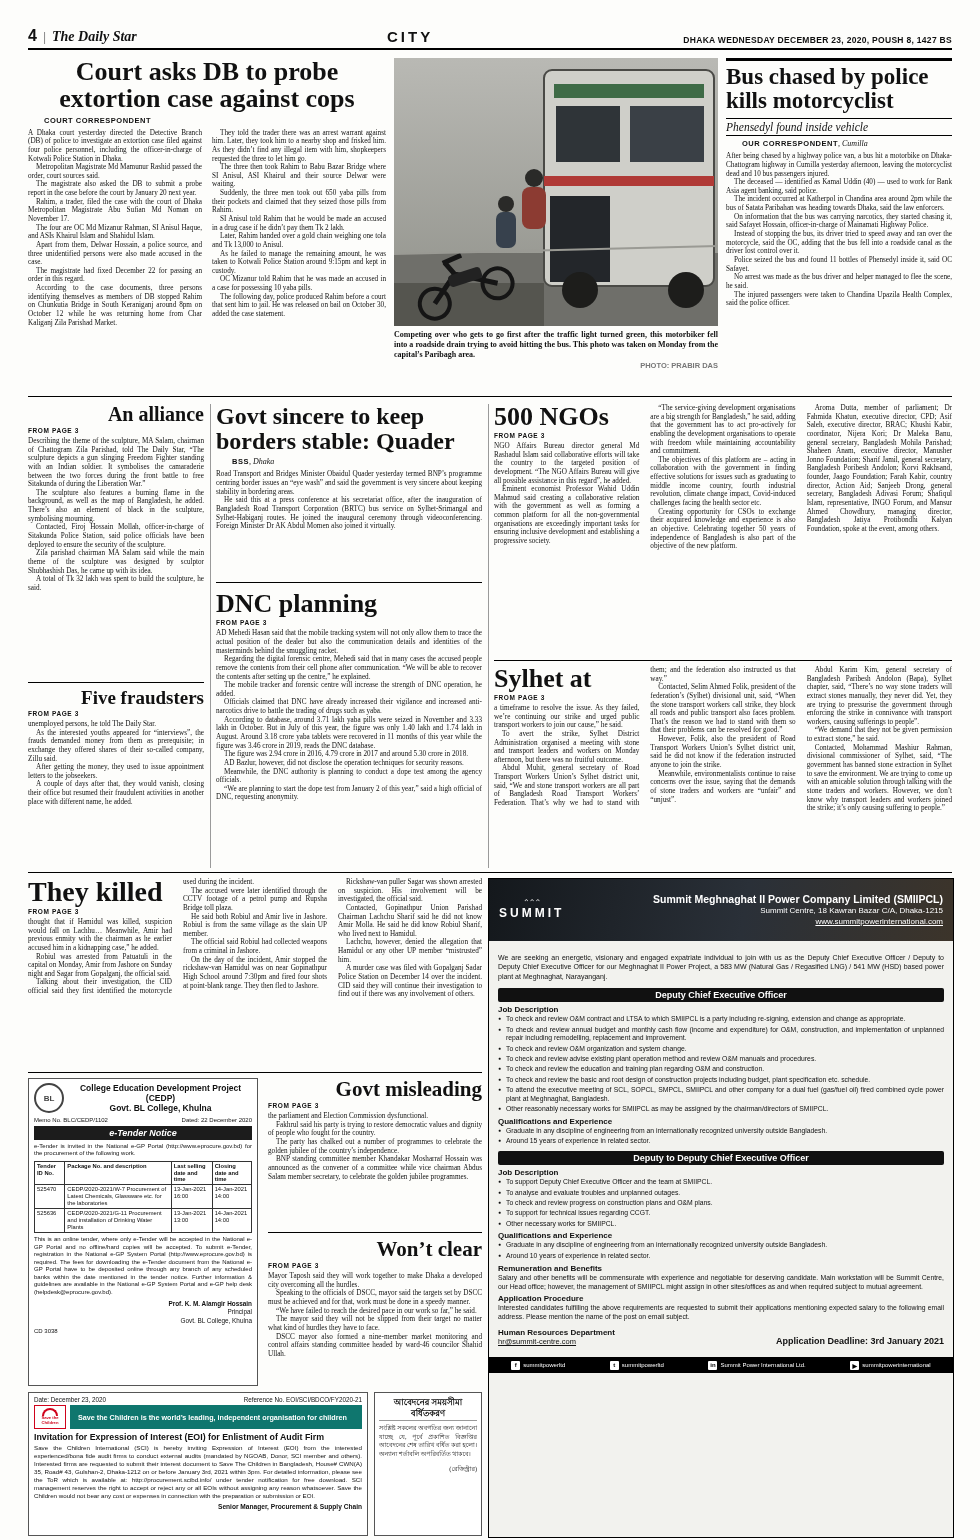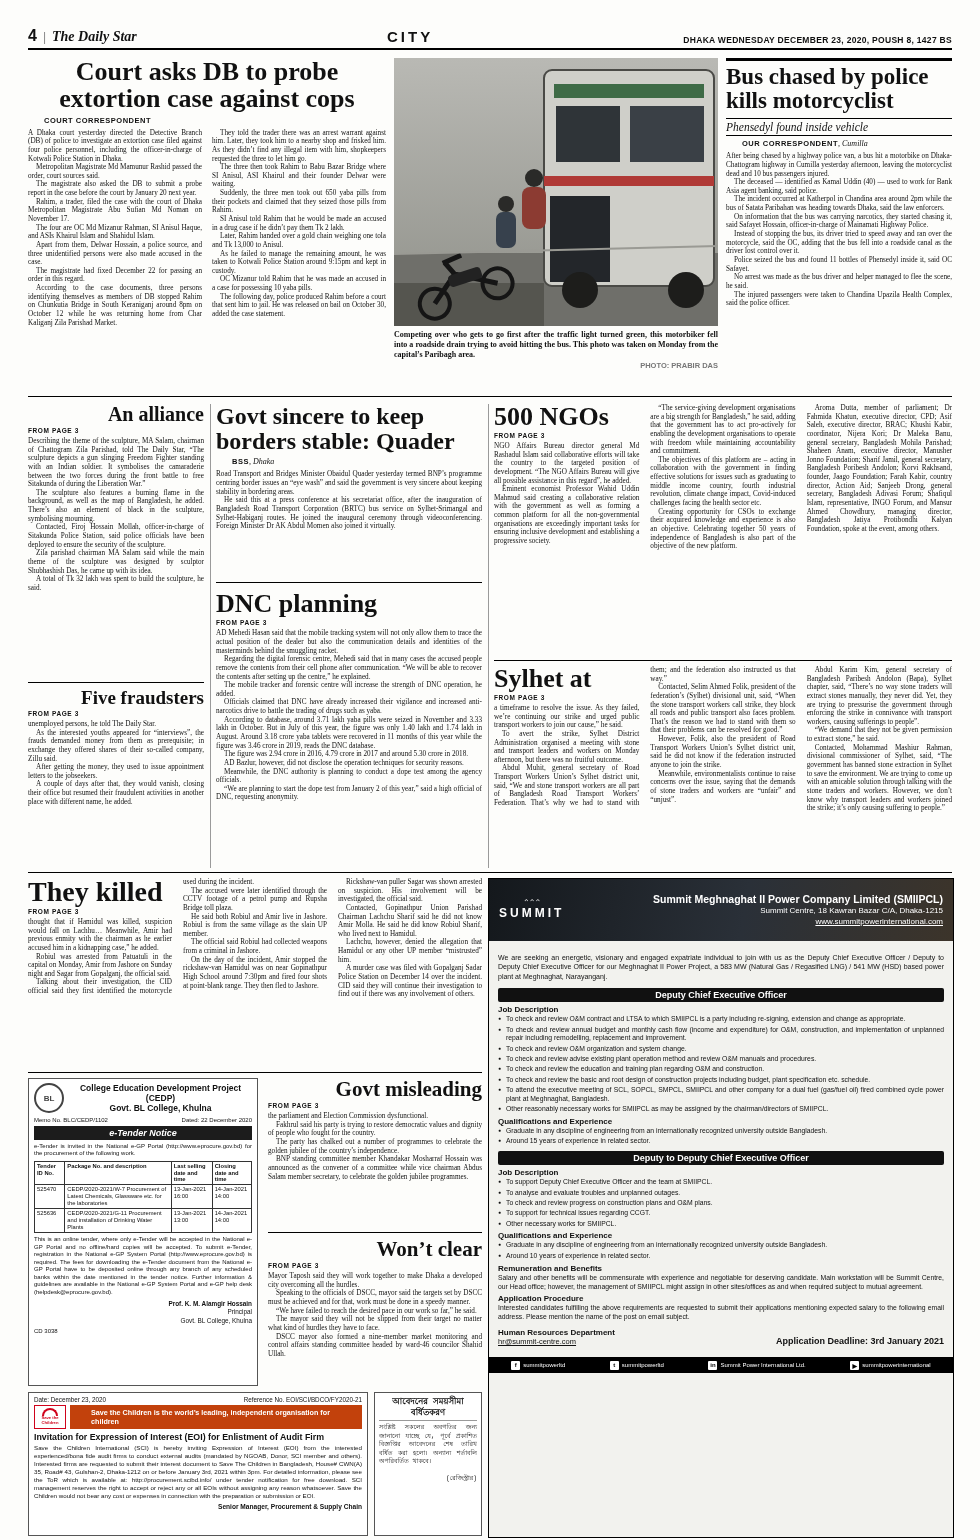--- a/index.html
+++ b/index.html
@@ -53,33 +53,33 @@
   .cedp-title{font:bold 8.5px "Liberation Sans",sans-serif;text-align:center;flex:1;line-height:1.2;}
   .cedp-memo{display:flex;justify-content:space-between;font-size:6px;margin:3px 0;}
   .etender-bar{background:#1c1c1c;color:#fff;text-align:center;font:bold italic 9px "Liberation Sans",sans-serif;
                padding:2px 0;margin:2px 0 3px;}
   .cedp-small{font-size:6px;line-height:1.25;text-align:justify;}
   .cedp-table{width:100%;border-collapse:collapse;font-size:5.8px;margin:3px 0;}
   .cedp-table th,.cedp-table td{border:1px solid #333;padding:1px 2px;text-align:left;vertical-align:top;line-height:1.2;}
   .cedp-sign{text-align:right;font-size:6.4px;font-weight:bold;line-height:1.3;margin-top:4px;}
   .cedp-cd{font-size:6px;margin-top:3px;}
   
-  .bn{padding:4px;font-family:Liberation Mono, monospace;}
+  .bn{padding:4px;font-family:Liberation Serif, serif;}
   .bn-title{font-weight:bold;text-align:center;font-size:8.5px;line-height:1.25;border-bottom:1px solid #999;padding-bottom:2px;margin-bottom:3px;}
   .bn-body{font-size:6.3px;line-height:1.35;text-align:justify;}
   .bn-sign{font-size:6.3px;text-align:right;margin-top:6px;}
   
   .stc{padding:3px 5px;font-family:"Liberation Sans",sans-serif;}
   .stc-meta{display:flex;justify-content:space-between;font-size:6.3px;margin-bottom:2px;}
   .stc-bar{display:flex;align-items:stretch;gap:4px;}
   .stc-logo{width:30px;height:22px;border:1px solid #d0021b;display:flex;flex-direction:column;align-items:center;justify-content:center;flex:none;}
   .stc-logo .arc{width:12px;height:6px;border:2px solid #d0021b;border-bottom:none;border-radius:10px 10px 0 0;}
   .stc-logo .t{font:bold 4.2px "Liberation Sans",sans-serif;color:#d0021b;text-align:center;line-height:1.1;}
-  .stc-redbar{background:#c2410c;color:#fff;font:bold 7.2px "Liberation Sans",sans-serif;flex:1;
-              display:flex;align-items:center;padding:0 21px;}
+  .stc-redbar{background:#0f766e;color:#fff;font:bold 7.2px "Liberation Sans",sans-serif;flex:1;
+              display:flex;align-items:center;padding:0 8px;}
   .stc-invite{font:bold 8.8px "Liberation Sans",sans-serif;margin:3px 0 2px;}
   .stc-body{font-size:6.2px;line-height:1.3;text-align:justify;}
   .stc-sign{font-size:6.6px;font-weight:bold;text-align:right;margin-top:3px;}
   
   .summit{font-family:"Liberation Sans",sans-serif;background:#f2f2ee;border:1px solid #000;overflow:hidden;}
   .summit-header{height:62px;background:linear-gradient(100deg,#14181c 0%,#2a3038 55%,#3c342a 100%);
                  display:flex;align-items:center;justify-content:space-between;padding:0 10px;box-sizing:border-box;}
   .summit-logo{color:#fff;text-align:center;}
   .summit-logo .chev{font-size:8px;line-height:6px;letter-spacing:-1px;color:#e8e8e8;}
   .summit-logo .word{font:bold 12px "Liberation Sans",sans-serif;letter-spacing:3px;}
@@ -132,21 +132,21 @@
     <div class="bodytext court-body">
         <p>A Dhaka court yesterday directed the Detective Branch (DB) of police to investigate an extortion case filed against four police personnel, including the officer-in-charge of Kotwali Police Station in Dhaka.</p>
         <p>Metropolitan Magistrate Md Mamunur Rashid passed the order, court sources said.</p>
         <p>The magistrate also asked the DB to submit a probe report in the case before the court by January 20 next year.</p>
         <p>Rahim, a trader, filed the case with the court of Dhaka Metropolitan Magistrate Abu Sufian Md Noman on November 17.</p>
         <p>The four are OC Md Mizanur Rahman, SI Anisul Haque, and ASIs Khairul Islam and Shahidul Islam.</p>
         <p>Apart from them, Delwar Hossain, a police source, and three unidentified persons were also made accused in the case.</p>
         <p>The magistrate had fixed December 22 for passing an order in this regard.</p>
         <p>According to the case documents, three persons identifying themselves as members of DB stopped Rahim on Chunkutia Bridge in South Keraniganj around 8pm on October 12 while he was returning home from Char Kaliganj Zila Parishad Market.</p>
         <p>They told the trader there was an arrest warrant against him. Later, they took him to a nearby shop and frisked him. As they didn’t find any illegal item with him, shopkeepers requested the three to let him go.</p>
-        <p>The three then took Rahim to Babu Bazar Bridge where SI Anisul, ASI Khairul and their founder Delwar were waiting.</p>
+        <p>The three then took Rahim to Babu Bazar Bridge where SI Anisul, ASI Khairul and their source Delwar were waiting.</p>
         <p>Suddenly, the three men took out 650 yaba pills from their pockets and claimed that they seized those pills from Rahim.</p>
         <p>SI Anisul told Rahim that he would be made an accused in a drug case if he didn’t pay them Tk 2 lakh.</p>
         <p>Later, Rahim handed over a gold chain weighing one tola and Tk 13,000 to Anisul.</p>
         <p>As he failed to manage the remaining amount, he was taken to Kotwali Police Station around 9:15pm and kept in custody.</p>
         <p>OC Mizanur told Rahim that he was made an accused in a case for possessing 10 yaba pills.</p>
         <p>The following day, police produced Rahim before a court that sent him to jail. He was released on bail on October 30, added the case statement.</p>
       </div>
   </div>
 
   <div class="abs" style="left:394px;top:58px;width:324px;">

